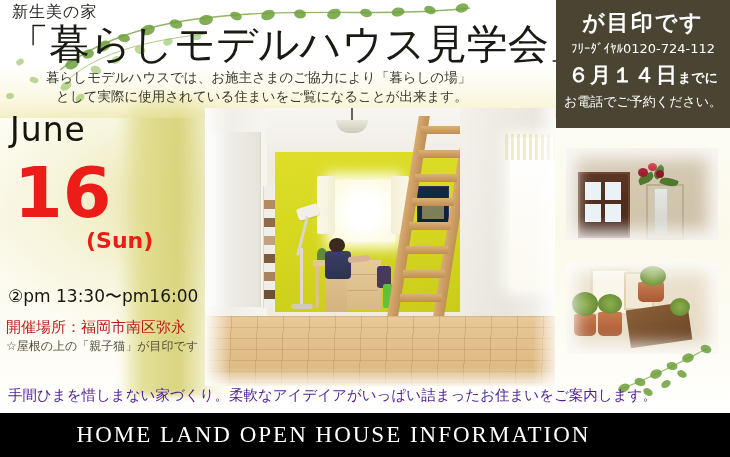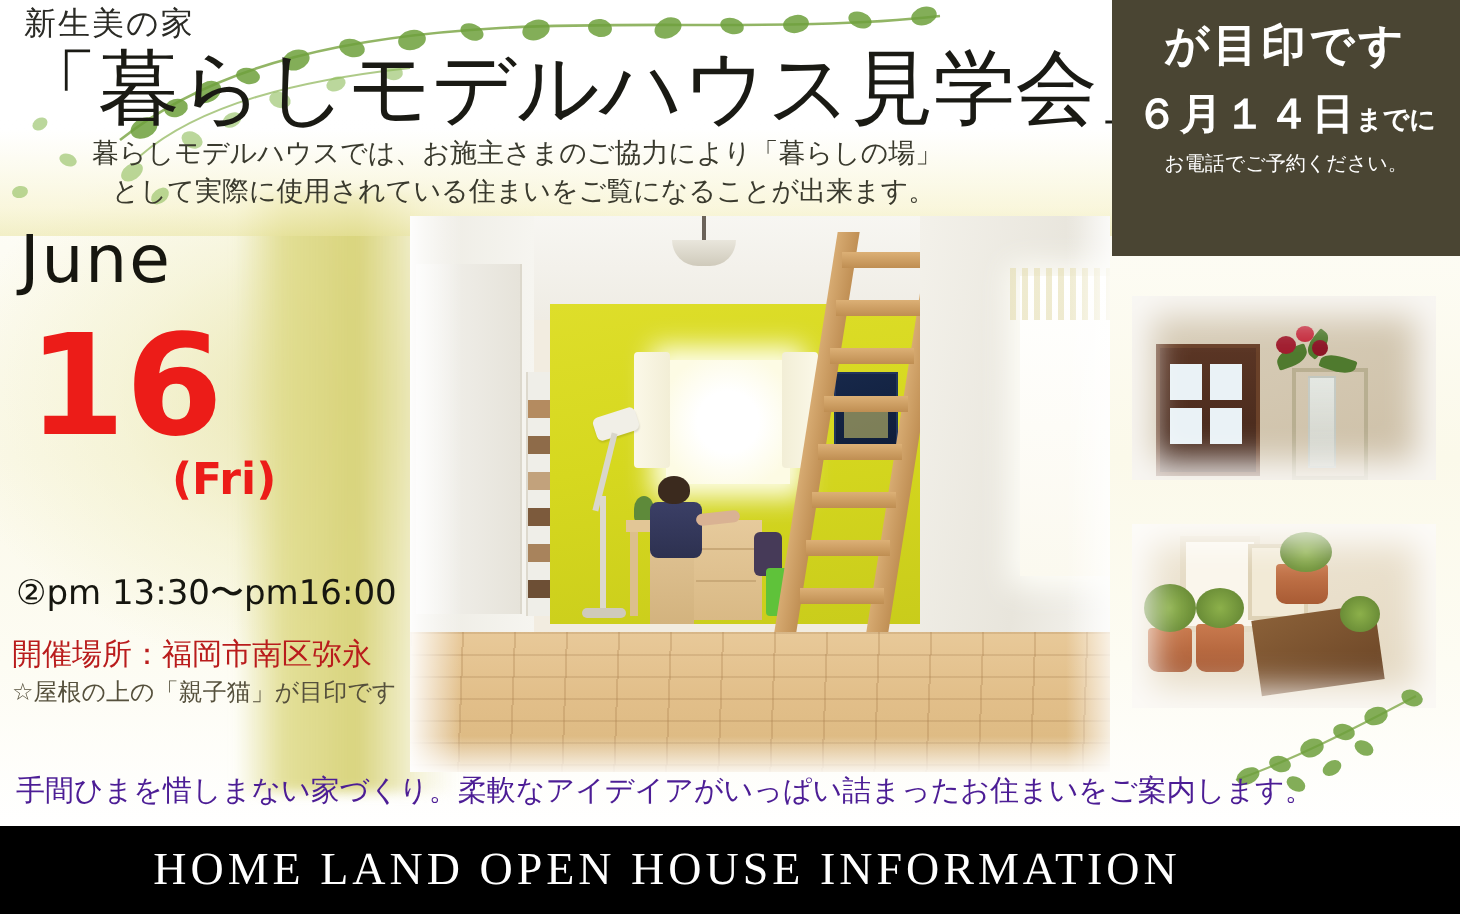--- a/index.html
+++ b/index.html
@@ -149,21 +149,21 @@
   .res-tel{
     margin-top:3px;font-size:13px;letter-spacing:0px;
     font-family:"DejaVu Sans",sans-serif;white-space:nowrap;
   }
   .res-deadline{
     margin-top:5px;font-size:21px;font-weight:bold;letter-spacing:1px;
     font-family:"DejaVu Sans",sans-serif;white-space:nowrap;
   }
   .res-deadline .suffix{font-size:13px;font-weight:bold;letter-spacing:0;}
   .res-cta{
-    margin-top:4px;font-size:10px;
+    margin-top:4px;font-size:13px;
     font-family:Liberation Mono, monospace;white-space:nowrap;text-align:center;
   }
 
   
   .photo-side{position:absolute;overflow:hidden;}
   .ps1{left:566px;top:148px;width:152px;height:92px;background:linear-gradient(160deg,#d9cfbb,#cdbfa6);}
   .ps1-door{position:absolute;left:12px;top:24px;width:48px;height:62px;background:linear-gradient(180deg,#5a3524,#44271a);border:2px solid #6a4129;}
   .ps1-pane{position:absolute;background:#eaf2f6;}
   .ps1-vase{position:absolute;left:88px;top:40px;width:12px;height:44px;background:linear-gradient(180deg,rgba(230,235,232,.9),rgba(208,214,210,.7));border:1px solid rgba(190,196,190,.8);}
   .ps1-flower{position:absolute;border-radius:50%;background:#a01c2e;}
@@ -242,21 +242,21 @@
 
   <div class="brand">新生美の家</div>
   <div class="headline">「暮らしモデルハウス見学会」</div>
   <div class="lede">
     <div>暮らしモデルハウスでは、お施主さまのご協力により「暮らしの場」</div>
     <div>として実際に使用されている住まいをご覧になることが出来ます。</div>
   </div>
 
   <div class="month">June</div>
   <div class="daynum">16</div>
-  <div class="dow">(Fri)</div>
+  <div class="dow">(Sun)</div>
 
   <div class="time-line time-2">②pm 13:30〜pm16:00</div>
   <div class="place">開催場所：福岡市南区弥永</div>
   <div class="landmark">☆屋根の上の「親子猫」が目印です</div>
 
   <div class="photo-main">
     <div class="pm-ceiling"></div>
     <div class="pm-wallL"></div>
     <div class="pm-doorL"></div>
     <div class="pm-shelf"></div>
@@ -306,20 +306,21 @@
     <div class="pm-windowR"></div>
     <div class="pm-lace"></div>
     <div class="pm-floor"></div>
     <div class="pm-fade-l"></div>
     <div class="pm-fade-r"></div>
     <div class="pm-fade-b"></div>
   </div>
 
   <div class="resbox">
     <div class="res-title">が目印です</div>
+    <div class="res-tel">ﾌﾘｰﾀﾞｲﾔﾙ0120-724-112</div>
     <div class="res-deadline"><span>６月１４日</span><span class="suffix">までに</span></div>
     <div class="res-cta">お電話でご予約ください。</div>
   </div>
 
   <div class="photo-side ps1">
     <div class="ps1-door">
       <div class="ps1-pane" style="left:5px;top:8px;width:16px;height:18px;"></div>
       <div class="ps1-pane" style="left:25px;top:8px;width:16px;height:18px;"></div>
       <div class="ps1-pane" style="left:5px;top:30px;width:16px;height:18px;"></div>
       <div class="ps1-pane" style="left:25px;top:30px;width:16px;height:18px;"></div>

